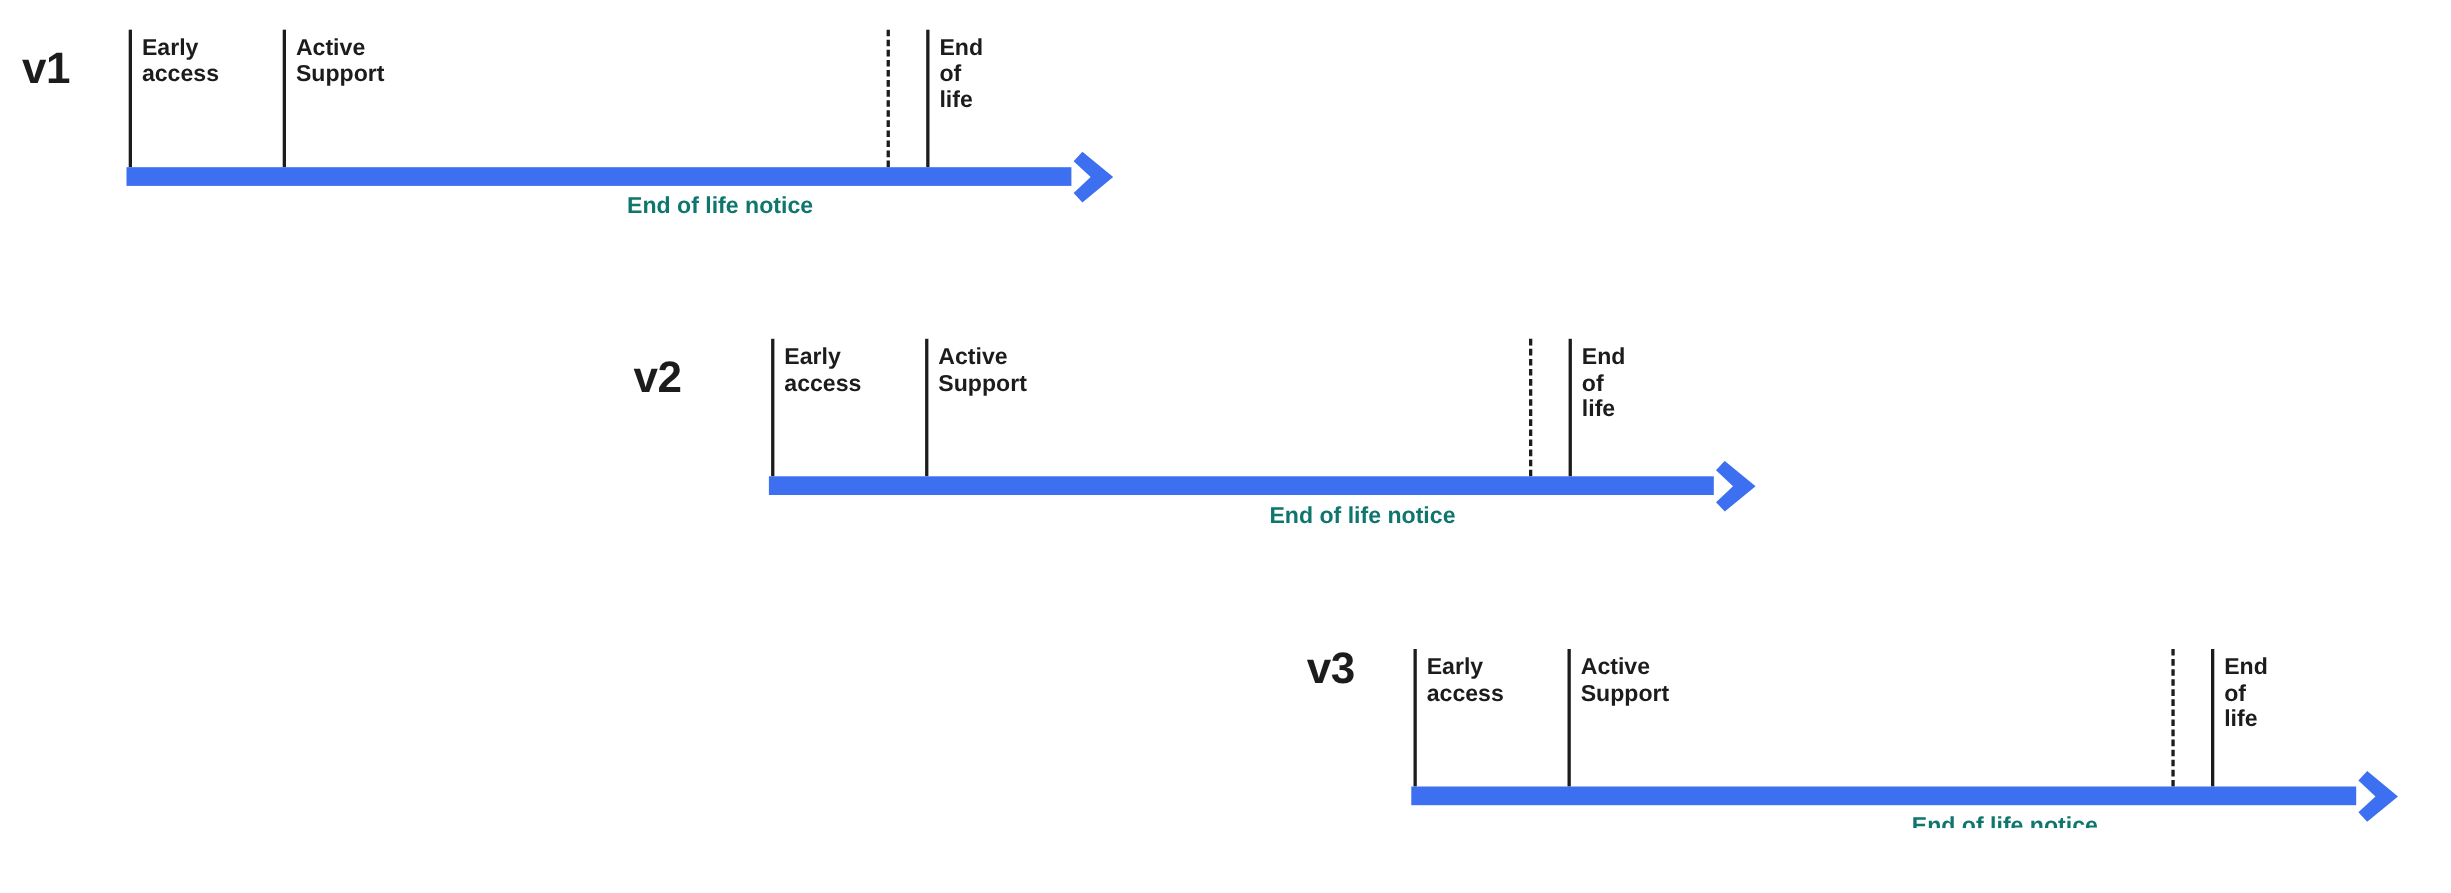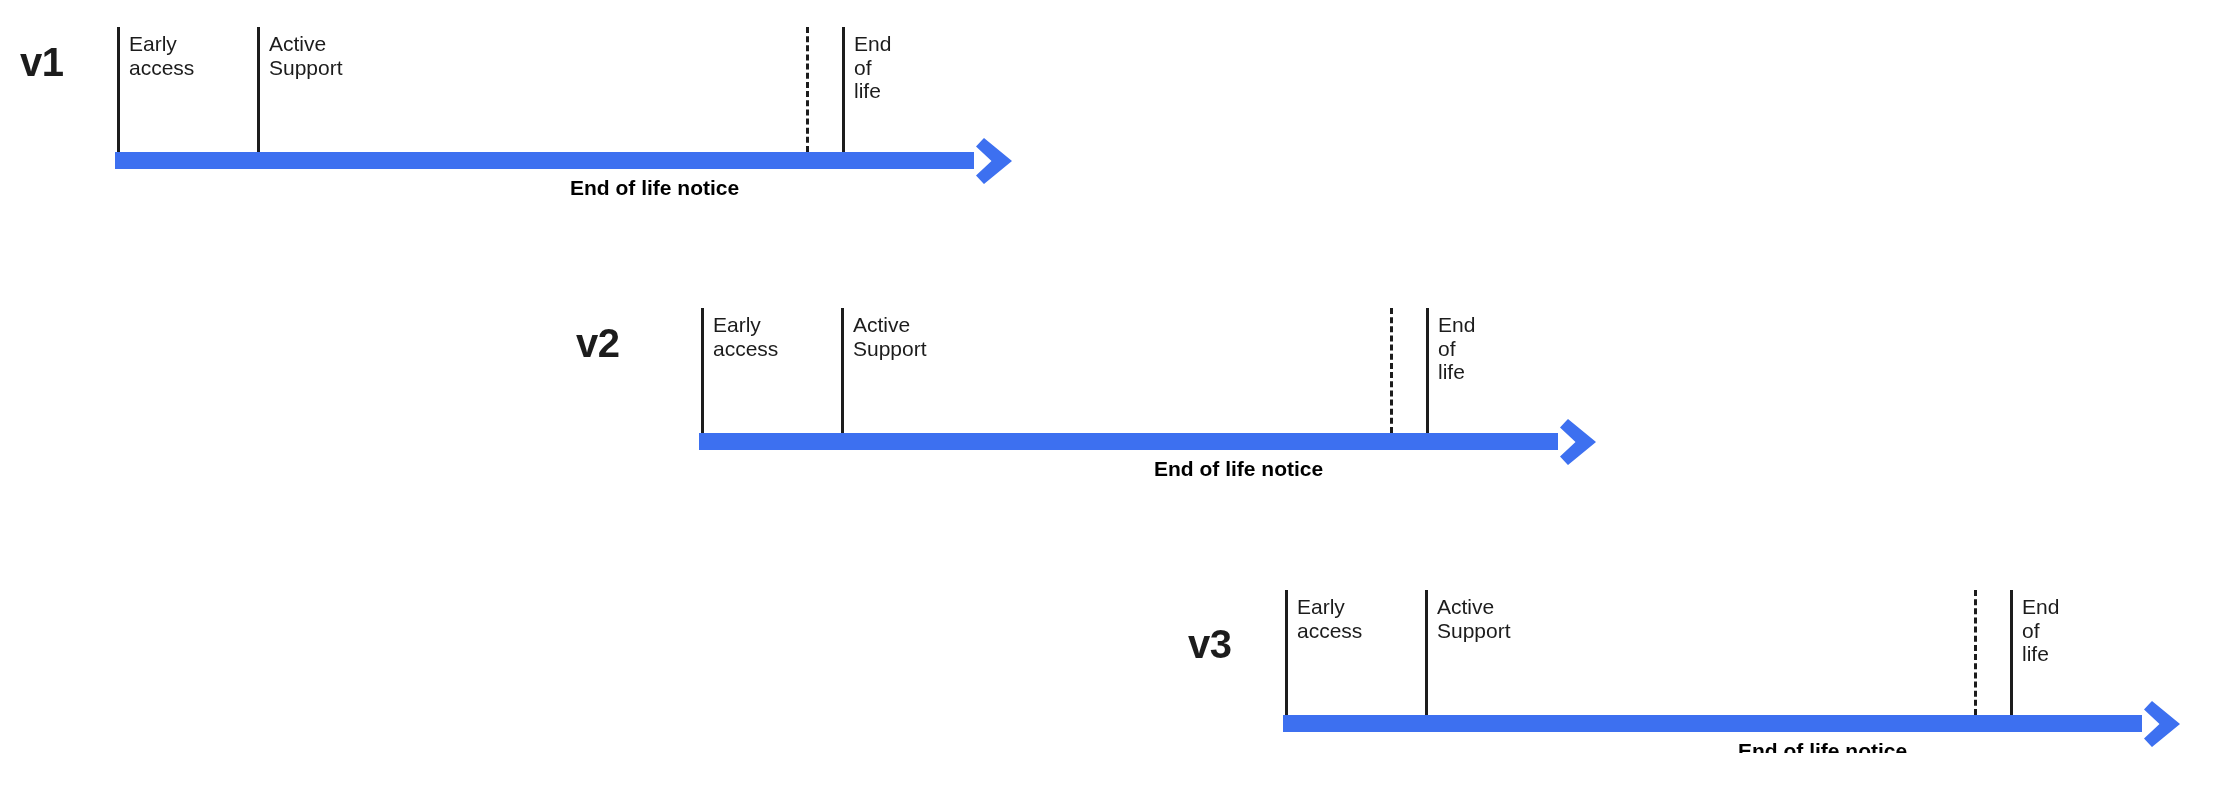--- a/index.html
+++ b/index.html
@@ -47,21 +47,21 @@
   .tick.dashed {
     width: 0;
     background: none;
     border-left: 3px dashed #1c1c1c;
   }
 
   
   .phase-label {
     position: absolute;
     font-size: 21px;
-    font-weight: 400;
+    font-weight: 700;
     color: #1c1c1c;
     line-height: 1.12;
     white-space: pre-line;
   }
 
   
   .bar {
     position: absolute;
     height: 17px;
   }
@@ -82,21 +82,21 @@
     display: block;
     width: 100%;
     height: 100%;
   }
 
   
   .notice-label {
     position: absolute;
     font-size: 21px;
     font-weight: 700;
-    color: #000000;
+    color: #0f766e;
     line-height: 1;
     white-space: nowrap;
     text-align: center;
   }
 </style>
 </head>
 <body>
 
 <div id="stage">
     <div class="timeline-row">
@@ -133,21 +133,21 @@
         <div class="bar-shaft" style="width: 859px; background: rgb(61, 112, 240);"></div>
         <div class="bar-head" style="left: 847px;">
           <svg viewBox="0 0 62 62">
             <path d="M22 8 L20.5 9.5 L14 16.5 L29.5 31 L14 45.5 L20.5 52.5 L22 54 L50 31 Z" fill="#3d70f0"></path>
           </svg>
         </div>
       </div>
       <div class="notice-label" style="left: 1154px; top: 458px;">End of life notice</div>
     </div>
     <div class="timeline-row">
-      <div class="version-label" style="left: 1188px; top: 624px;">v3</div>
+      <div class="version-label" style="left: 1188px; top: 588px;">v3</div>
       <div class="tick" style="left: 1285px; top: 590px; height: 125px;"></div>
       <div class="tick" style="left: 1425px; top: 590px; height: 125px;"></div>
       <div class="tick dashed" style="left: 1974px; top: 590px; height: 125px;"></div>
       <div class="tick" style="left: 2010px; top: 590px; height: 125px;"></div>
       <div class="phase-label" style="left: 1297px; top: 595px;">Early
 access</div>
       <div class="phase-label" style="left: 1437px; top: 595px;">Active Support</div>
       <div class="phase-label" style="left: 2022px; top: 595px;">End of life</div>
       <div class="bar" style="left: 1283px; top: 715px; width: 903px;">
         <div class="bar-shaft" style="width: 859px; background: rgb(61, 112, 240);"></div>

